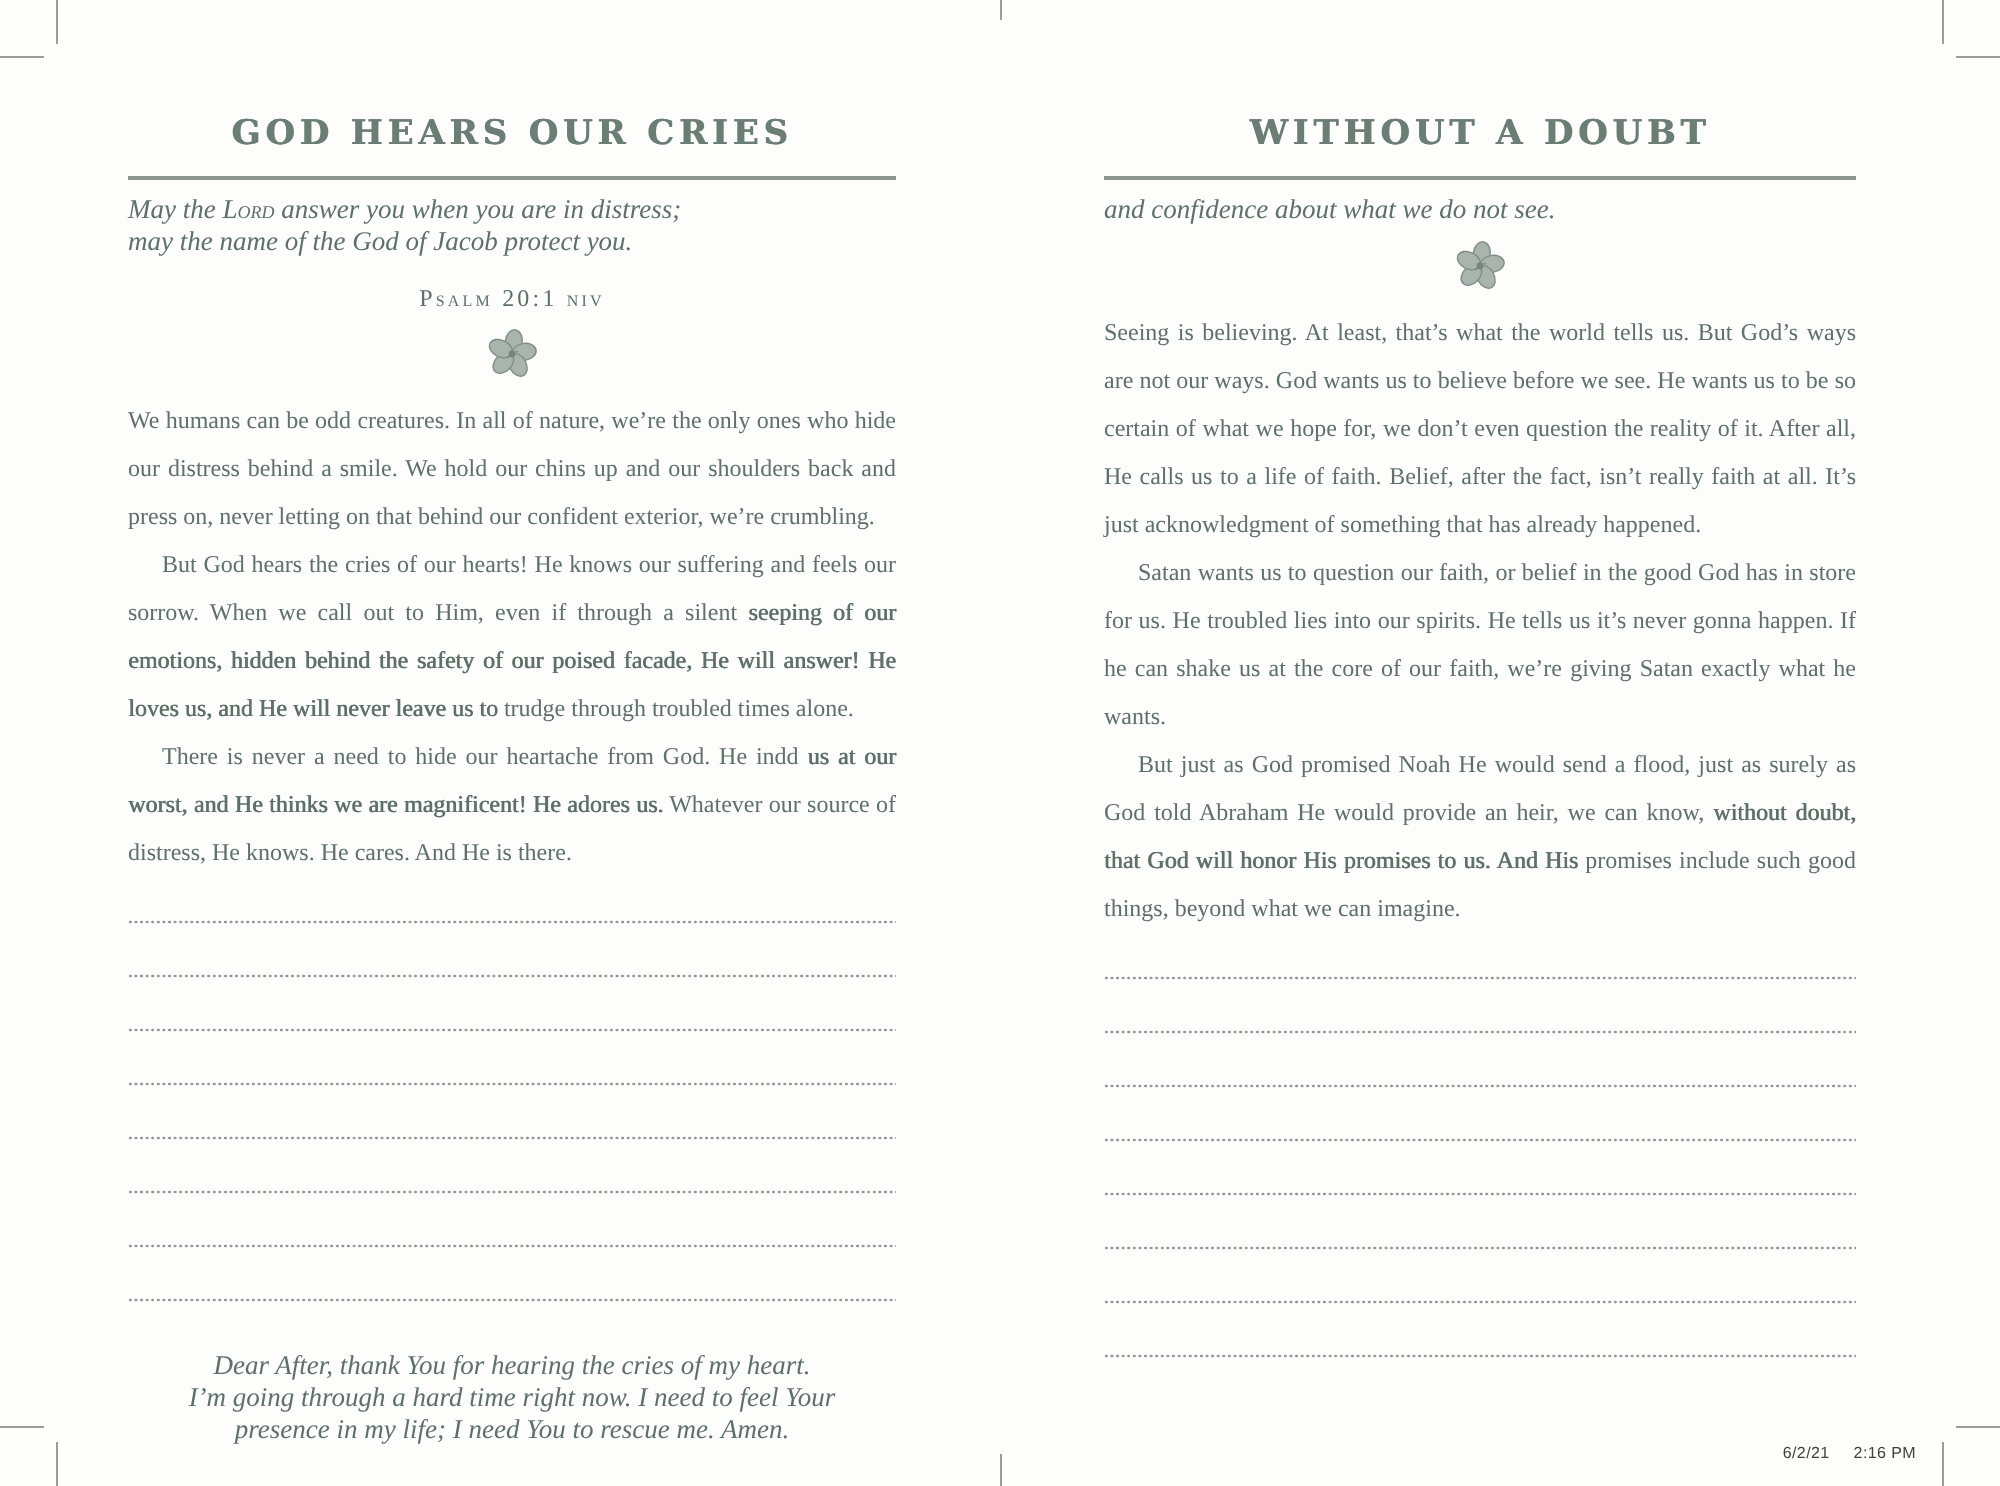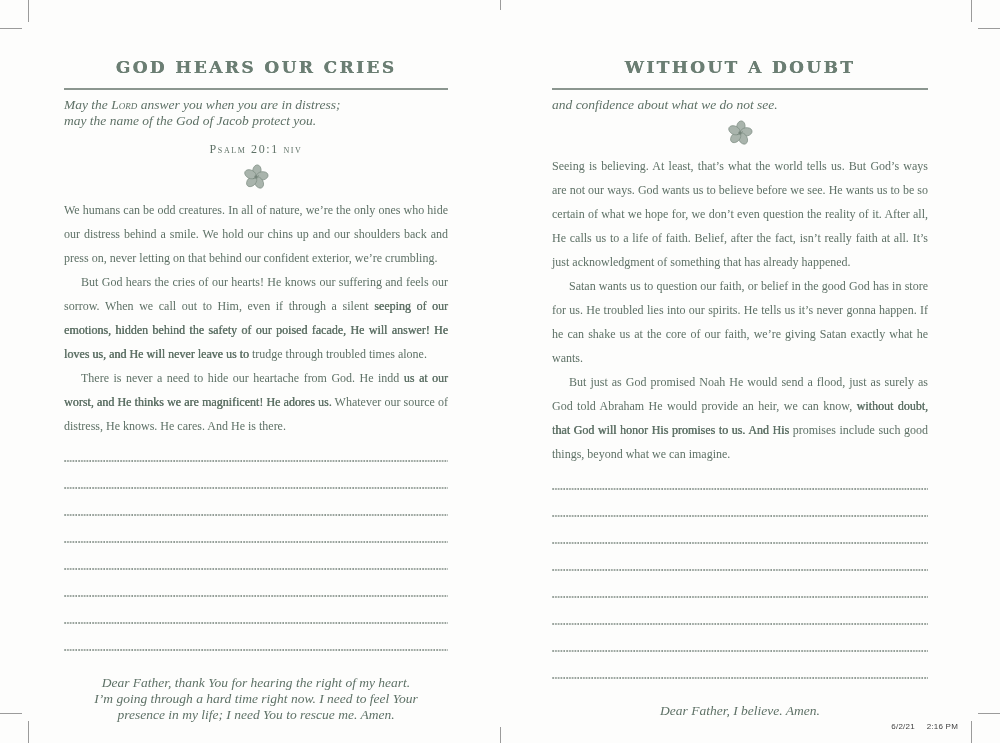--- a/index.html
+++ b/index.html
@@ -107,21 +107,21 @@
           <div class="journal-line"></div>
           <div class="journal-line"></div>
           <div class="journal-line"></div>
           <div class="journal-line"></div>
           <div class="journal-line"></div>
           <div class="journal-line"></div>
           <div class="journal-line"></div>
           <div class="journal-line"></div>
         </div>
       <div class="prayer">
-          <div>Dear Father, thank You for hearing the right of my heart.</div>
+          <div>Dear After, thank You for hearing the cries of my heart.</div>
           <div>I’m going through a hard time right now. I need to feel Your</div>
           <div>presence in my life; I need You to rescue me. Amen.</div>
         </div>
     </section>
 
     <section class="page right">
       <h1 class="dev-title">WITHOUT A DOUBT</h1>
       <hr class="title-rule">
       <div class="verse">
           <div><span>and confidence about what we do not see.</span></div>
@@ -148,23 +148,20 @@
       <div class="journal">
           <div class="journal-line"></div>
           <div class="journal-line"></div>
           <div class="journal-line"></div>
           <div class="journal-line"></div>
           <div class="journal-line"></div>
           <div class="journal-line"></div>
           <div class="journal-line"></div>
           <div class="journal-line"></div>
         </div>
-      <div class="prayer">
-          <div>Dear Father, I believe. Amen.</div>
-        </div>
     </section>
   </div>
 
   <div class="slug">
     <div class="left-slug">
       <span>TXT_160 Devos for When Life Is Hard Jrnl 1631.indd</span><span class="gap"></span><span>10-11</span>
     </div>
     <div class="right-slug">
       <span>6/2/21</span><span class="gap"></span><span>2:16 PM</span>
     </div>

